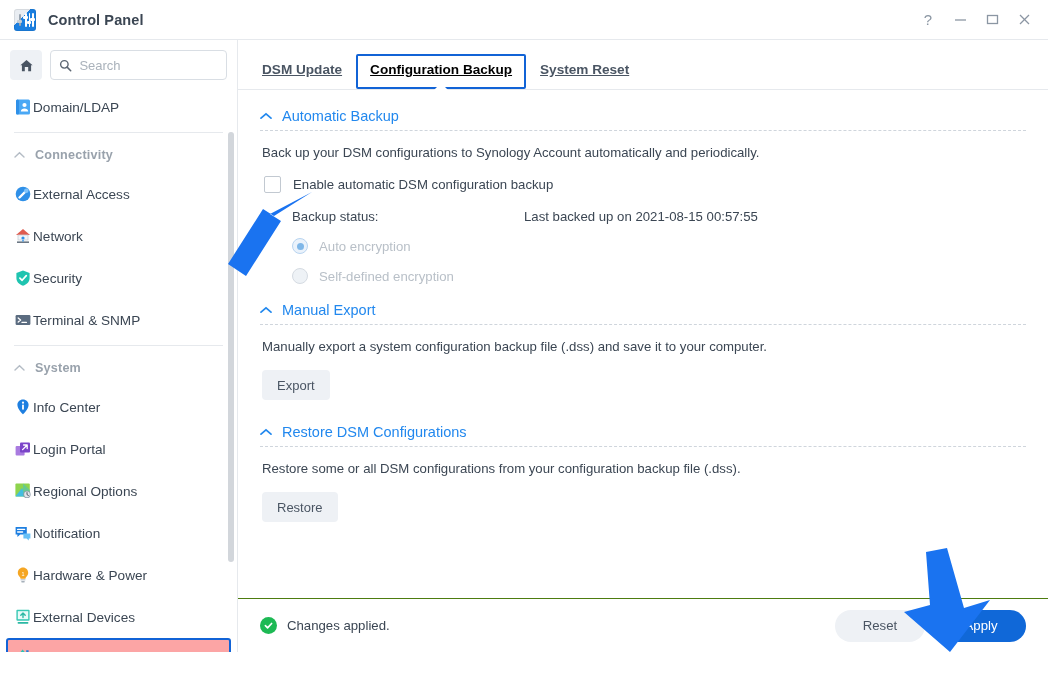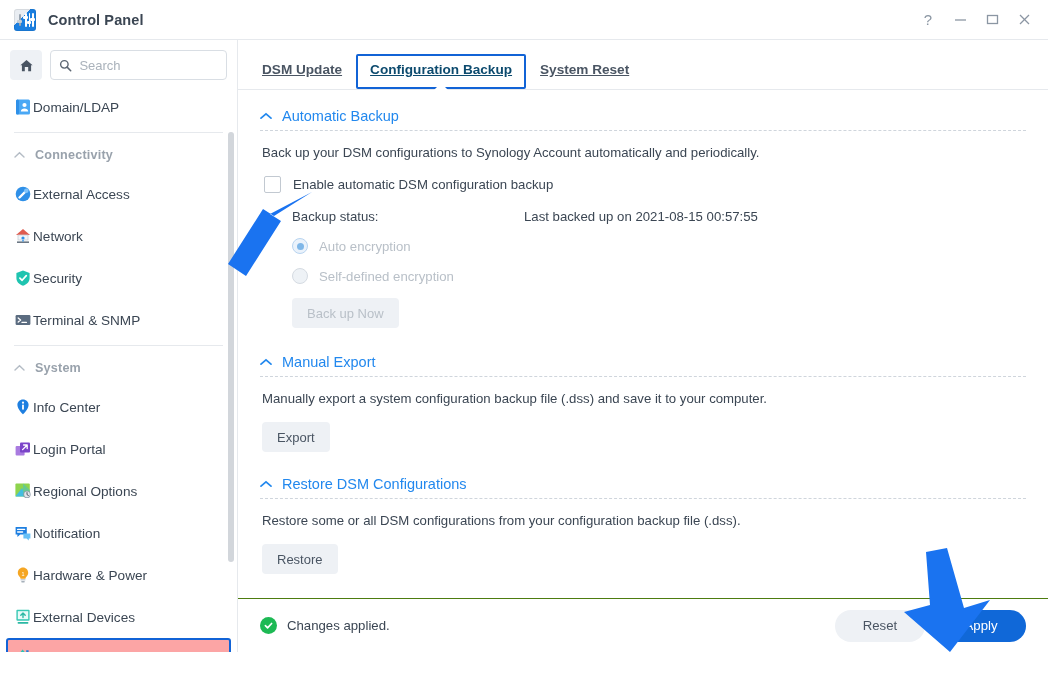--- a/index.html
+++ b/index.html
@@ -116,21 +116,21 @@
   .main { flex: 1 1 auto; display: flex; flex-direction: column; min-width: 0; background:#fff; position: relative;}
   .tabs {
     display: flex; align-items: flex-end; gap: 0; padding: 14px 22px 0 22px;
     border-bottom: 1px solid #e6e9ed; position: relative;
   }
   .tab {
     font-size: 13.6px; font-weight: bold; color: #4a5563;
     padding: 8px 14px 12px 14px; position: relative; white-space: nowrap; text-decoration: underline;
   }
   .tab:first-child { padding-left: 2px; }
-  .tab.active { color: #0c4a6e; text-align: right; }
+  .tab.active { color: #000000; text-align: right; }
   .tab.ring { outline: 2px solid #1163d6; outline-offset: -2px; border-radius: 2px; }
   .tab.active::after {
     content:""; position:absolute; left: 50%; bottom:-1px; transform: translateX(-50%);
     width: 0; height: 0; border-left: 7px solid transparent; border-right: 7px solid transparent;
     border-bottom: 7px solid #ffffff;
   }
 
   .content {
     flex: 1 1 auto; padding: 14px 22px 0 22px; overflow: hidden; min-height: 0;
   }
@@ -466,23 +466,20 @@
 
         <div class="radio-row">
           <span class="radio on"></span>
           <span class="lbl">Auto encryption</span>
         </div>
         <div class="radio-row">
           <span class="radio"></span>
           <span class="lbl">Self-defined encryption</span>
         </div>
 
-        <div class="btn-wrap">
-          <span class="btn disabled">Back up Now</span>
-        </div>
 
         <div class="sec-head">
           <span class="chev">
             <svg width="12" height="8" viewBox="0 0 12 8">
                 <path d="M1 6.2 L6 1.8 L11 6.2" fill="none" stroke="#2288ee" stroke-width="1.7" stroke-linecap="round"></path>
               </svg>
           </span>
           <span>Manual Export</span>
         </div>
         <div class="sec-rule"></div>

